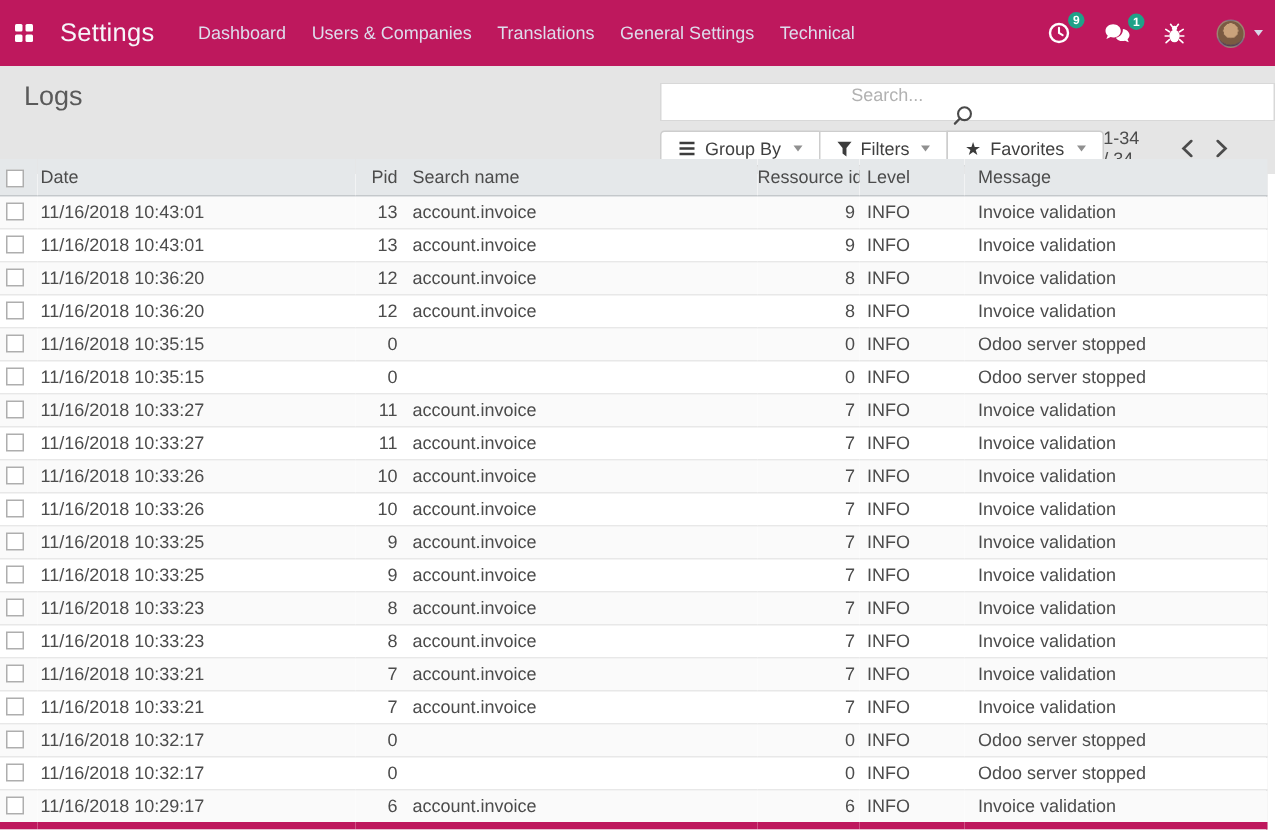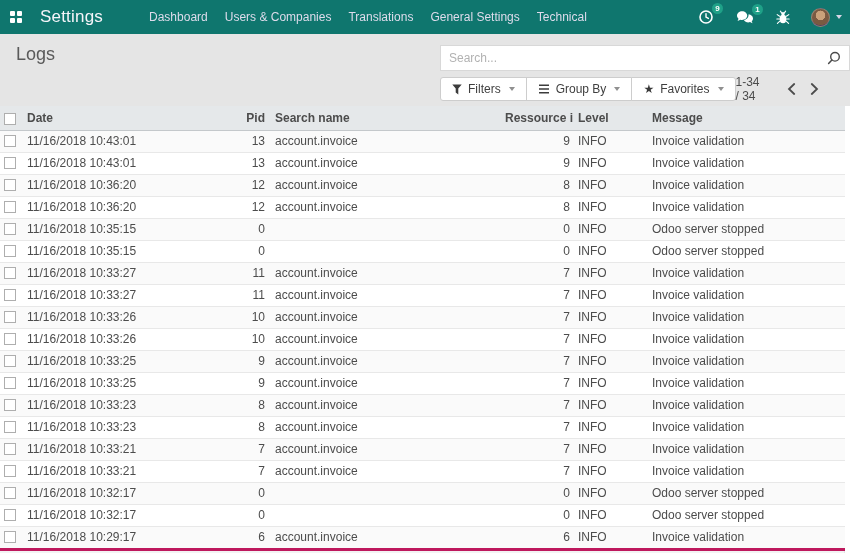--- a/index.html
+++ b/index.html
@@ -1,45 +1,45 @@
 <!DOCTYPE html>
 <html><head>
 <meta charset="utf-8">
 <style>
   * { box-sizing: border-box; margin: 0; padding: 0; }
   html,body { width:850px; height:553px; overflow:hidden; background:#fff;
     font-family:"Liberation Sans", sans-serif; }
 
   
-  .navbar { height:34px; background:#0f766e; display:flex; align-items:center;
+  .navbar { height:44px; background:#be185d; display:flex; align-items:center;
     padding:0 8px 0 10px; }
   .apps-btn { width:14px; height:12px; display:grid;
     grid-template-columns:5px 5px; grid-template-rows:5px 5px; gap:2px; cursor:pointer; }
   .apps-btn i { background:#fff; border-radius:1px; }
   .brand { font-size:17px; color:#f6f5fa; margin:0 0 0 16px; cursor:pointer; letter-spacing:.2px; }
-  .nav-menu { display:flex; gap:17px; margin-left:46px; }
+  .nav-menu { display:flex; gap:17px; margin-left:29px; }
   .nav-item { font-size:12px; color:#dedcec; cursor:pointer; white-space:nowrap; }
   .nav-right { margin-left:auto; display:flex; align-items:center; }
   .icon-btn { position:relative; margin:0 11px; cursor:pointer; display:flex; align-items:center; }
   .badge { position:absolute; top:-6px; right:-9px; background:#1fa188; color:#fff;
     font-size:8px; font-weight:bold; line-height:11px; min-width:11px; text-align:center;
     padding:0 3px; border-radius:7px; }
   .user-menu { display:flex; align-items:center; gap:6px; margin-left:10px; cursor:pointer; }
   .avatar { width:19px; height:19px; border-radius:50%; overflow:hidden;
     background:radial-gradient(circle at 50% 38%, #caa27b 0 36%, #7a5a42 37% 70%, #564155 71%);
     border:1px solid rgba(255,255,255,.25); }
   .user-name { font-size:12px; color:#eceaf5; }
   .caret-down { width:0; height:0; border-left:3.5px solid transparent;
     border-right:3.5px solid transparent; border-top:4px solid #d8d6e8; }
 
   
   .control-panel { position:relative; height:72px; background:#e5e5e5; }
   .page-title { position:absolute; left:16px; top:10px; font-size:18px; color:#5a5a5a; }
   .searchbox { position:absolute; left:440px; top:11px; width:410px; height:26px;
-    border:1px solid #d8d8d8; background:#fff; display:flex; align-items:center; }
+    border:1px solid #d8d8d8; background:#fff; display:flex; align-items:center;flex-direction:column; }
   .searchbox input { border:none; outline:none; flex:1; font-size:12px; padding:0 8px;
     color:#4c4c4c; font-family:"Liberation Sans", sans-serif; background:transparent; }
   .searchbox input::placeholder { color:#b2b2b2; }
   .search-glass { margin-right:8px; display:flex; cursor:pointer; }
 
   .controls-row { position:absolute; left:440px; top:43px; right:0; height:24px;
     display:flex; align-items:center; }
   .btn-group { display:flex; }
   .btn { background:#fff; border:1px solid #cdcdcd; height:24px; padding:0 11px;
     font-size:12px; color:#3f3f3f; display:flex; align-items:center; gap:6px;
@@ -50,27 +50,27 @@
     border-right:3.5px solid transparent; border-top:4px solid #909090; margin-left:2px; }
   .star-glyph { font-size:12px; color:#3a3a3a; line-height:1; }
   .pager { margin-left:auto; display:flex; align-items:center; padding-right:24px; }
   .pager-value { font-size:12px; color:#4c4c4c; margin-right:18px; }
   .pager-arrow { padding:2px 7px; display:flex; cursor:pointer; }
 
   
   .table-wrap { position:absolute; top:106px; left:0; width:845px; border-right:1px solid #e3e3e3; }
   table { border-collapse:collapse; table-layout:fixed; width:845px; font-size:12px; color:#4c4c4c; }
   thead th { background:#e5e8ea; border-bottom:1px solid #c4c8cb; height:24px;
-    font-weight:bold; text-align:left; cursor:pointer; overflow:hidden; white-space:nowrap; }
+    font-weight:normal; text-align:left; cursor:pointer; overflow:hidden; white-space:nowrap; }
   tbody td { height:21px; line-height:21px; overflow:hidden; white-space:nowrap; }
   tbody tr { cursor:pointer;padding-left:40px; }
   tbody tr:nth-child(odd) { background:#fafafa; }
   tbody tr:nth-child(even) { background:#fff; }
   tbody tr + tr td { border-top:1px solid #e8e8e8; }
-  tbody tr:last-child td { border-bottom:3px solid #be185d; }
+  tbody tr:last-child td { border-bottom:5px solid #be185d; }
   .c-date { padding-left:2px; }
   .num { text-align:right; padding-right:3px; }
   .c-model { padding-left:7px; }
   .c-level { padding-left:5px; }
   .c-msg { padding-left:9px; }
   .cb { width:12px; height:12px; border:1px solid #aeaeae; background:#fff;
     display:inline-block; margin-left:4px; vertical-align:middle; cursor:pointer; }
   .next-row-peek { height:4px; background:#f3f3f3; }
 </style>
 </head>
@@ -140,31 +140,31 @@
       <svg width="15" height="15" viewBox="0 0 15 15">
         <circle cx="9" cy="5.8" r="4.3" fill="none" stroke="#4a4a4a" stroke-width="1.4"></circle>
         <line x1="5.9" y1="9" x2="2.6" y2="12.4" stroke="#4a4a4a" stroke-width="1.5" stroke-linecap="round"></line>
       </svg>
     </span>
   </div>
 
   <div class="controls-row">
     <div class="btn-group">
       <div class="btn">
+        <svg width="12" height="10" viewBox="0 0 12 10">
+          <path d="M1 1.3 h10 M1 5 h10 M1 8.7 h10" stroke="#3c3c3c" stroke-width="1.6"></path>
+        </svg>
+        <span>Group By</span>
+        <span class="caret"></span>
+      </div>
+      <div class="btn">
         <svg width="10" height="11" viewBox="0 0 10 11">
           <path d="M0.3 0.5 H9.7 L6.3 4.6 V10.4 L3.7 8.4 V4.6 Z" fill="#3c3c3c"></path>
         </svg>
         <span>Filters</span>
-        <span class="caret"></span>
-      </div>
-      <div class="btn">
-        <svg width="12" height="10" viewBox="0 0 12 10">
-          <path d="M1 1.3 h10 M1 5 h10 M1 8.7 h10" stroke="#3c3c3c" stroke-width="1.6"></path>
-        </svg>
-        <span>Group By</span>
         <span class="caret"></span>
       </div>
       <div class="btn">
         <span class="star-glyph">★</span>
         <span>Favorites</span>
         <span class="caret"></span>
       </div>
     </div>
 
     <div class="pager">

